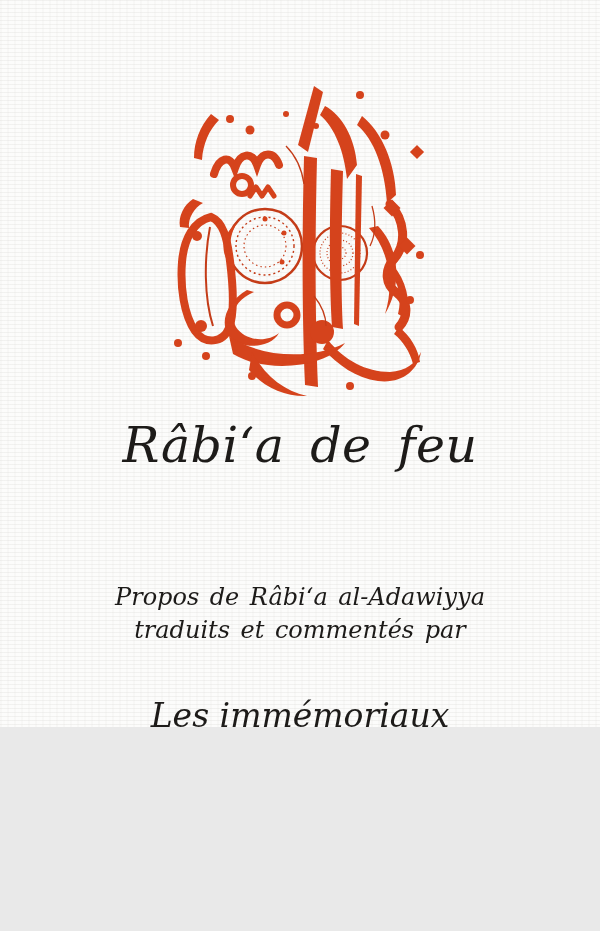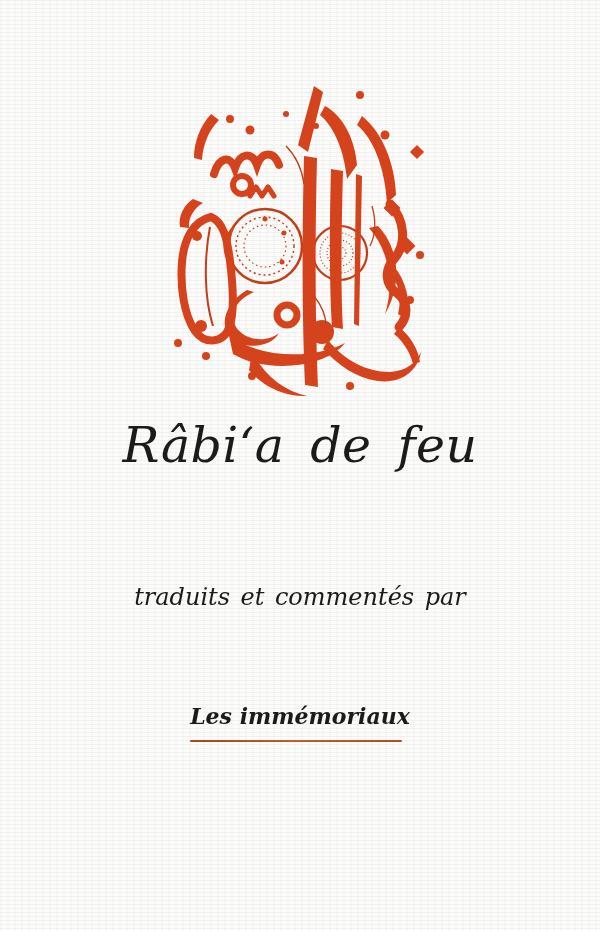--- a/index.html
+++ b/index.html
@@ -3,21 +3,21 @@
 <meta charset="utf-8">
 <style>
   html, body { margin: 0; padding: 0; }
   body {
     width: 600px; height: 931px;
     background: #e9e9e9;
     font-family: "DejaVu Serif", serif;
   }
   .cover {
     position: relative;
-    width: 600px; height: 931px;
+    width: 600px; height: 727px;
     overflow: hidden;
     background-color: #fcfcfb;
     background-image:
       repeating-linear-gradient(180deg,
         rgba(222,221,218,0.35) 0px, rgba(222,221,218,0.35) 1px,
         rgba(255,255,255,0) 1px, rgba(255,255,255,0) 4px),
       repeating-linear-gradient(90deg,
         rgba(235,234,231,0.25) 0px, rgba(235,234,231,0.25) 2px,
         rgba(255,255,255,0) 2px, rgba(255,255,255,0) 7px);
   }
@@ -45,23 +45,22 @@
   .title .line { display: block; }
   .subtitle {
     top: 581px;
     font-size: 24px;
     line-height: 33px;
     word-spacing: 0.12em;
   }
   .subtitle .line { display: block; }
   .collection {
     top: 700px;
-    font-size: 22px;
+    font-size: 33px;
     line-height: 32px;
-    font-weight: bold;
   }
   .rule {
     position: absolute;
     left: 190px; top: 740px;
     width: 212px; height: 2px;
     background: linear-gradient(90deg, #a8441f, #c65a30, #b24d27);
     border-radius: 1px;
   }
   .publisher {
     top: 751px;
@@ -148,20 +147,21 @@
         <path d="M148,210 C156,220 160,230 160,240" fill="none" stroke="#c43c18" stroke-width="1.3"></path>
       </g>
     </svg>
   </div>
 
   <h1 class="txt title">
     <span class="line">Râbi‘a de feu</span>
   </h1>
 
   <div class="txt subtitle">
+    <span class="line">Propos de Râbi‘a al-Adawiyya</span>
     <span class="line">traduits et commentés par</span>
   </div>
 
   <div class="txt collection">Les immémoriaux</div>
 
   <div class="rule"></div>
 
 
 </div>
 

